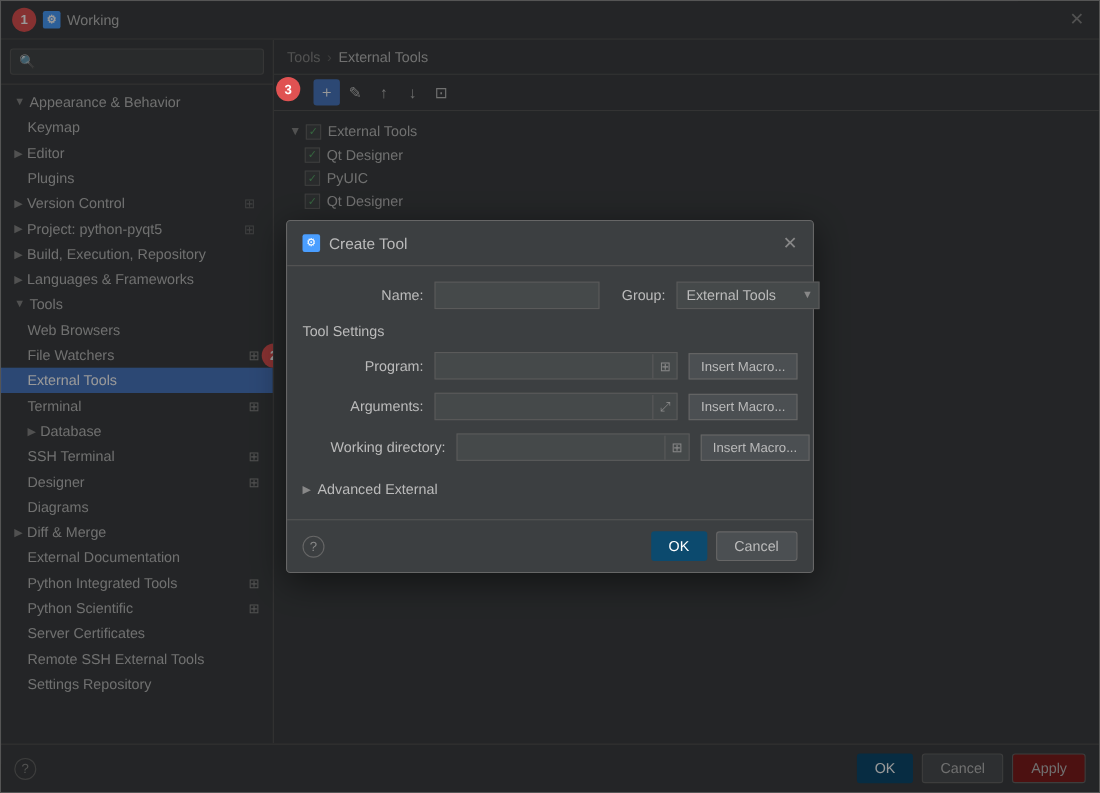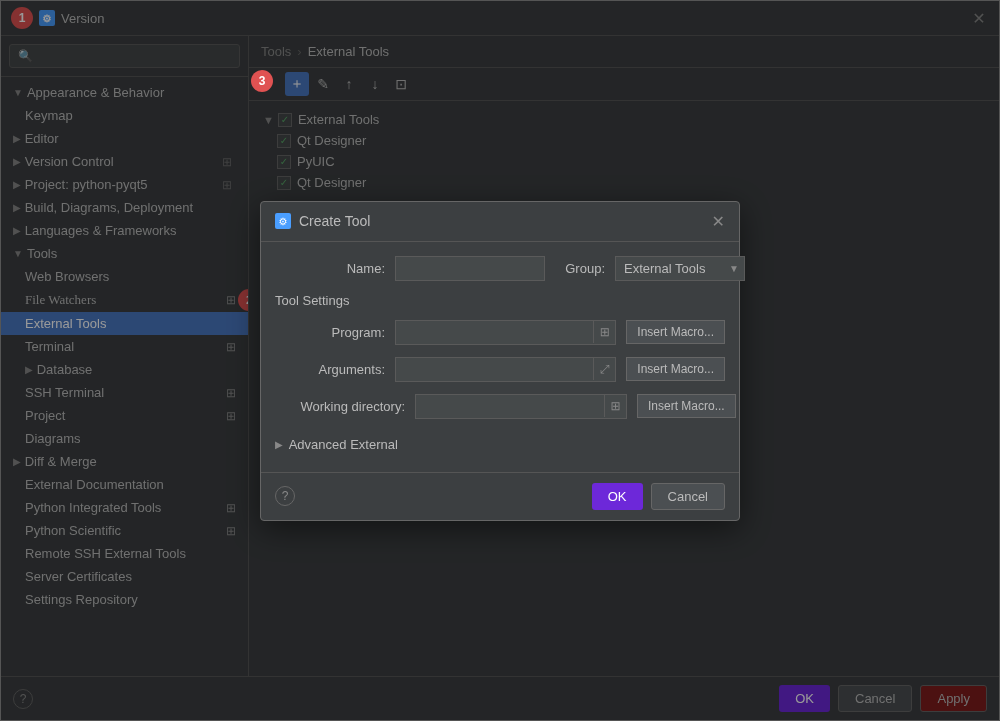--- a/index.html
+++ b/index.html
@@ -274,21 +274,21 @@
 
     .btn {
       padding: 5px 16px;
       border-radius: 3px;
       font-size: 13px;
       cursor: pointer;
       border: none;
       font-family: inherit;
     }
 
-    .btn-primary { background: #6d28d9; color: white; }
+    .btn-primary { background: #0c4a6e; color: white; }
     .btn-secondary { background: #4b4f52; color: #bbbbbb; border: 1px solid #666; text-align: center; }
     .btn-apply { background: #7f1d1d; color: #bbbbbb; border: 1px solid #666; }
 
     
     .modal-overlay {
       position: absolute;
       top: 0; left: 0; right: 0; bottom: 0;
       background: rgba(0,0,0,0.4);
       display: flex;
       align-items: center;
@@ -471,21 +471,21 @@
 
 <div class="settings-window">
 
   <div class="title-bar">
     <div class="title-bar-left">
 
       <div class="annotation-circle" style="position:relative; width:22px; height:22px; left:0; top:0;">
         <span>1</span>
       </div>
       <div class="title-icon">⚙</div>
-      <span class="title-text">Version</span>
+      <span class="title-text">Working</span>
     </div>
     <div class="close-btn">✕</div>
   </div>
 
   <div class="main-content">
 
     <div class="sidebar">
       <div class="search-box">
         <input class="search-input" type="text" placeholder="🔍" style="">
       </div>
@@ -498,53 +498,56 @@
 
         <div class="nav-item nav-indent-1">
           <span>Keymap</span>
         </div>
 
         <div class="nav-item section-header">
           <span class="expand-arrow">▶</span>
           <span>Editor</span>
         </div>
 
+        <div class="nav-item nav-indent-1">
+          <span>Plugins</span>
+        </div>
 
         <div class="nav-item">
           <span class="expand-arrow">▶</span>
           <span>Version Control</span>
           <span class="icon-badge" style="margin-left:auto; font-size:12px; color:#888;">⊞</span>
         </div>
 
         <div class="nav-item">
           <span class="expand-arrow">▶</span>
           <span>Project: python-pyqt5</span>
           <span class="icon-badge" style="margin-left:auto; font-size:12px; color:#888;">⊞</span>
         </div>
 
         <div class="nav-item">
           <span class="expand-arrow">▶</span>
-          <span>Build, Diagrams, Deployment</span>
+          <span>Build, Execution, Repository</span>
         </div>
 
         <div class="nav-item">
           <span class="expand-arrow">▶</span>
           <span>Languages &amp; Frameworks</span>
         </div>
 
         <div class="nav-item">
           <span class="expand-arrow">▼</span>
           <span>Tools</span>
         </div>
 
         <div class="nav-item nav-indent-1">
           <span>Web Browsers</span>
         </div>
 
-        <div class="nav-item nav-indent-1" style="position:relative;font-family:Liberation Serif, serif;">
+        <div class="nav-item nav-indent-1" style="position:relative;">
           <span>File Watchers</span>
           <span style="margin-left:auto; font-size:12px; color:#888;">⊞</span>
 
           <div class="annotation-circle" style="position:absolute; right:-12px; top:50%; transform:translateY(-50%);">
             <span>2</span>
           </div>
         </div>
 
         <div class="nav-item nav-indent-1 active">
           <span>External Tools</span>
@@ -559,21 +562,21 @@
           <span class="expand-arrow">▶</span>
           <span>Database</span>
         </div>
 
         <div class="nav-item nav-indent-1">
           <span>SSH Terminal</span>
           <span style="margin-left:auto; font-size:12px; color:#888;">⊞</span>
         </div>
 
         <div class="nav-item nav-indent-1">
-          <span>Project</span>
+          <span>Designer</span>
           <span style="margin-left:auto; font-size:12px; color:#888;">⊞</span>
         </div>
 
         <div class="nav-item nav-indent-1">
           <span>Diagrams</span>
         </div>
 
         <div class="nav-item">
           <span class="expand-arrow">▶</span>
           <span>Diff &amp; Merge</span>
@@ -587,25 +590,25 @@
           <span>Python Integrated Tools</span>
           <span style="margin-left:auto; font-size:12px; color:#888;">⊞</span>
         </div>
 
         <div class="nav-item nav-indent-1">
           <span>Python Scientific</span>
           <span style="margin-left:auto; font-size:12px; color:#888;">⊞</span>
         </div>
 
         <div class="nav-item nav-indent-1">
+          <span>Server Certificates</span>
+        </div>
+
+        <div class="nav-item nav-indent-1">
           <span>Remote SSH External Tools</span>
-        </div>
-
-        <div class="nav-item nav-indent-1">
-          <span>Server Certificates</span>
         </div>
 
         <div class="nav-item nav-indent-1">
           <span>Settings Repository</span>
         </div>
       </div>
     </div>
 
     <div class="right-panel">
 

